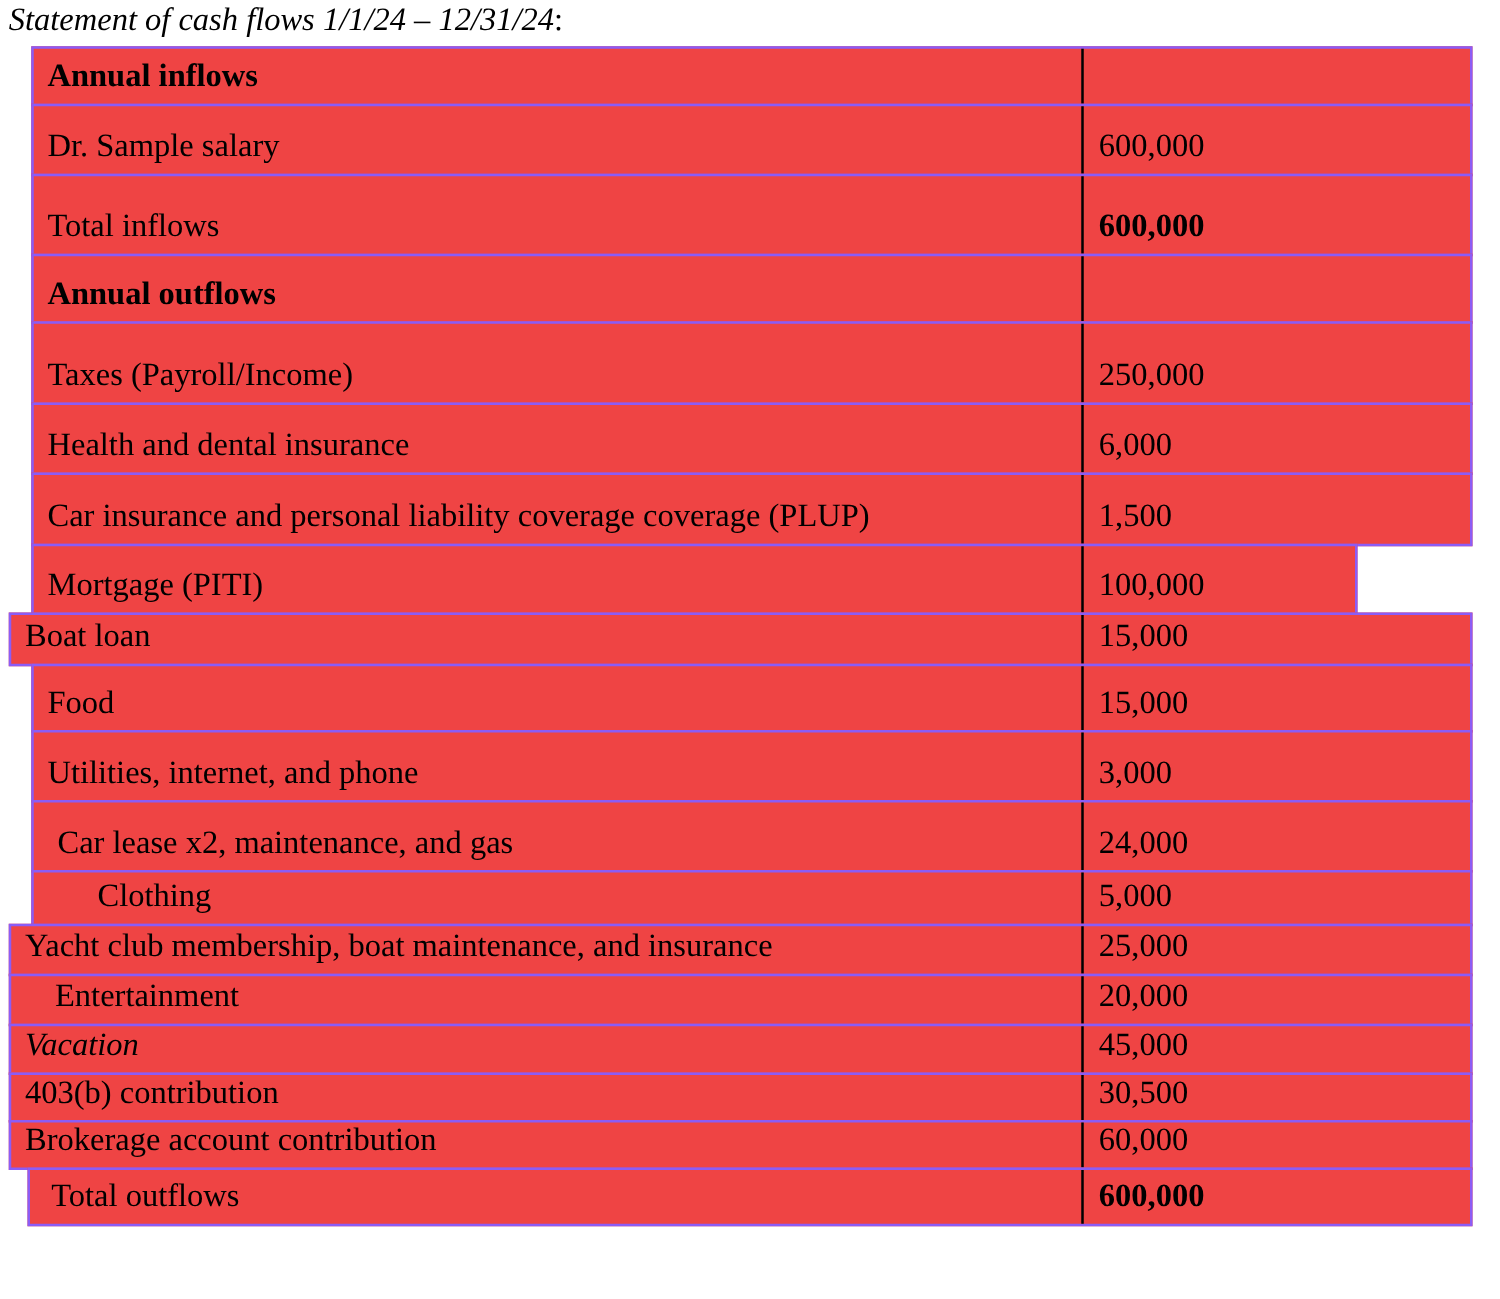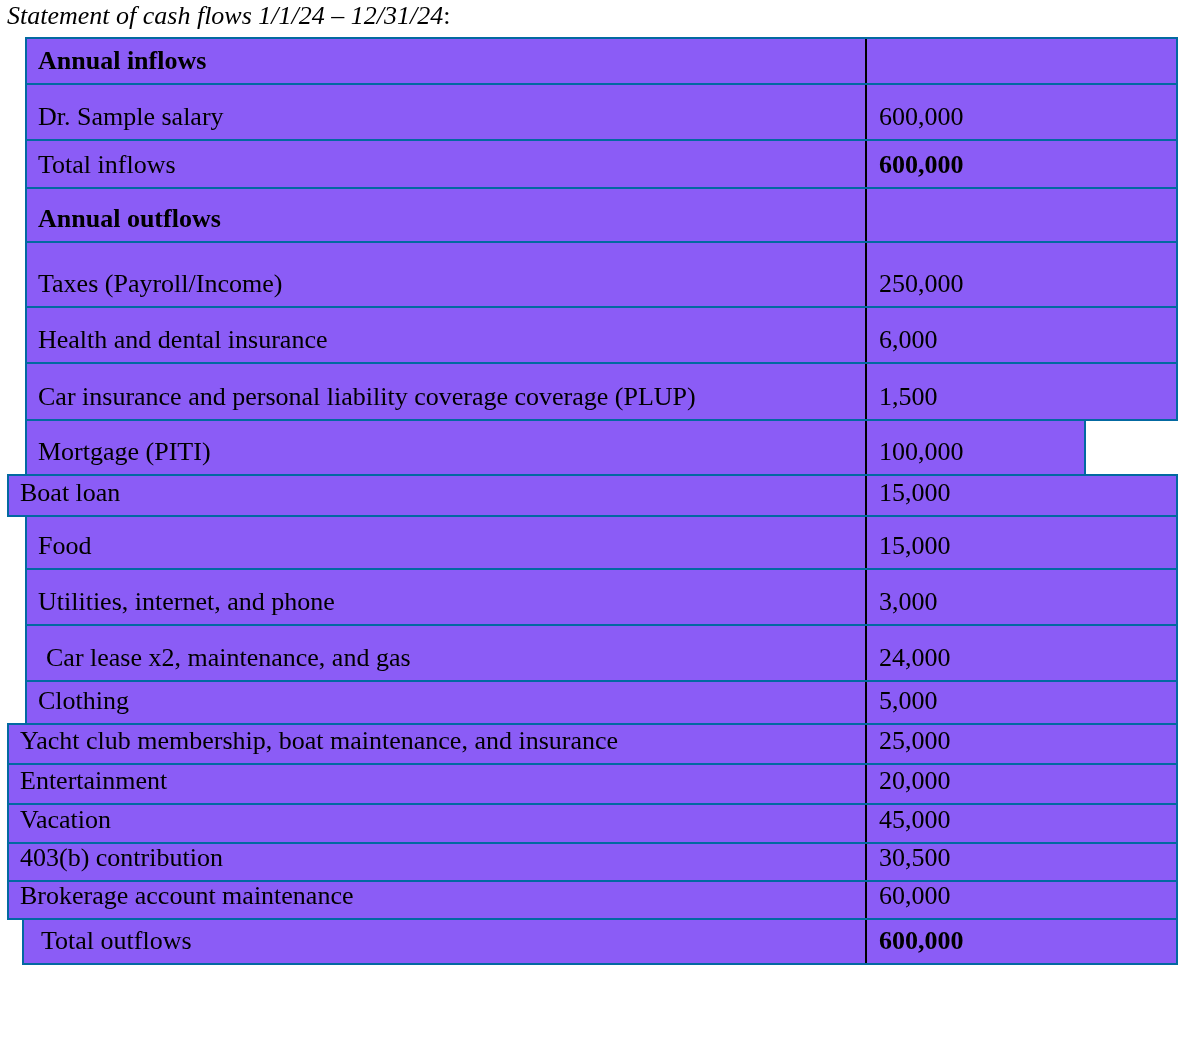--- a/index.html
+++ b/index.html
@@ -21,22 +21,22 @@
   }
   .doc-title .colon { font-style: normal; }
 
   .cashflow-table {
     position: absolute;
     top: 37px; left: 0;
     width: 1200px;
   }
   .row {
     position: relative;
-    border: 2px solid #0369a1;
-    background: #8b5cf6;
+    border: 2px solid #8b5cf6;
+    background: #ef4444;
   }
   .row + .row { margin-top: -2px; }
 
   .cell {
     position: absolute;
     top: 0; bottom: 0;
     display: flex;
     align-items: flex-end;
     font-size: 26px;
     line-height: 1.12;
@@ -63,21 +63,21 @@
 
   <div class="cashflow-table">
       <div class="row" style="margin-left: 25px; width: 1153px; height: 48px;">
         <div class="cell label bold" style="right: 313px;">Annual inflows</div>
         <div class="cell value" style="left: 838px;"></div>
       </div>
       <div class="row" style="margin-left: 25px; width: 1153px; height: 58px;">
         <div class="cell label" style="right: 313px;">Dr. Sample salary</div>
         <div class="cell value" style="left: 838px;">600,000</div>
       </div>
-      <div class="row" style="margin-left: 25px; width: 1153px; height: 50px;">
+      <div class="row" style="margin-left: 25px; width: 1153px; height: 66px;">
         <div class="cell label" style="right: 313px;">Total inflows</div>
         <div class="cell value bold" style="left: 838px;">600,000</div>
       </div>
       <div class="row" style="margin-left: 25px; width: 1153px; height: 56px;">
         <div class="cell label bold" style="right: 313px;">Annual outflows</div>
         <div class="cell value" style="left: 838px;"></div>
       </div>
       <div class="row" style="margin-left: 25px; width: 1153px; height: 67px;">
         <div class="cell label" style="right: 313px;">Taxes (Payroll/Income)</div>
         <div class="cell value" style="left: 838px;">250,000</div>
@@ -104,41 +104,41 @@
       </div>
       <div class="row" style="margin-left: 25px; width: 1153px; height: 58px;">
         <div class="cell label" style="right: 313px;">Utilities, internet, and phone</div>
         <div class="cell value" style="left: 838px;">3,000</div>
       </div>
       <div class="row" style="margin-left: 25px; width: 1153px; height: 58px;">
         <div class="cell label" style="right: 313px; padding-left: 19px;">Car lease x2, maintenance, and gas</div>
         <div class="cell value" style="left: 838px;">24,000</div>
       </div>
       <div class="row" style="margin-left: 25px; width: 1153px; height: 45px;">
-        <div class="cell label" style="right: 314px;">Clothing</div>
+        <div class="cell label" style="right: 314px; margin-left: 40px;">Clothing</div>
         <div class="cell value" style="left: 838px;">5,000</div>
       </div>
       <div class="row" style="margin-left: 7px; width: 1171px; height: 42px;">
         <div class="cell label" style="right: 313px;">Yacht club membership, boat maintenance, and insurance</div>
         <div class="cell value" style="left: 856px;">25,000</div>
       </div>
       <div class="row" style="margin-left: 7px; width: 1171px; height: 42px;">
-        <div class="cell label" style="right: 313px;">Entertainment</div>
+        <div class="cell label" style="right: 313px; margin-left: 24px;">Entertainment</div>
         <div class="cell value" style="left: 856px;">20,000</div>
       </div>
       <div class="row" style="margin-left: 7px; width: 1171px; height: 41px;">
-        <div class="cell label" style="right: 313px;">Vacation</div>
+        <div class="cell label" style="right: 313px; font-style: italic;">Vacation</div>
         <div class="cell value" style="left: 856px;">45,000</div>
       </div>
       <div class="row" style="margin-left: 7px; width: 1171px; height: 40px;">
         <div class="cell label" style="right: 313px;">403(b) contribution</div>
         <div class="cell value" style="left: 856px;">30,500</div>
       </div>
       <div class="row" style="margin-left: 7px; width: 1171px; height: 40px;">
-        <div class="cell label" style="right: 313px;">Brokerage account maintenance</div>
+        <div class="cell label" style="right: 313px;">Brokerage account contribution</div>
         <div class="cell value" style="left: 856px;">60,000</div>
       </div>
       <div class="row" style="margin-left: 22px; width: 1156px; height: 47px;">
         <div class="cell label" style="right: 313px; padding-left: 17px;">Total outflows</div>
         <div class="cell value bold" style="left: 841px;">600,000</div>
       </div>
     </div>
 
 </div>
 

